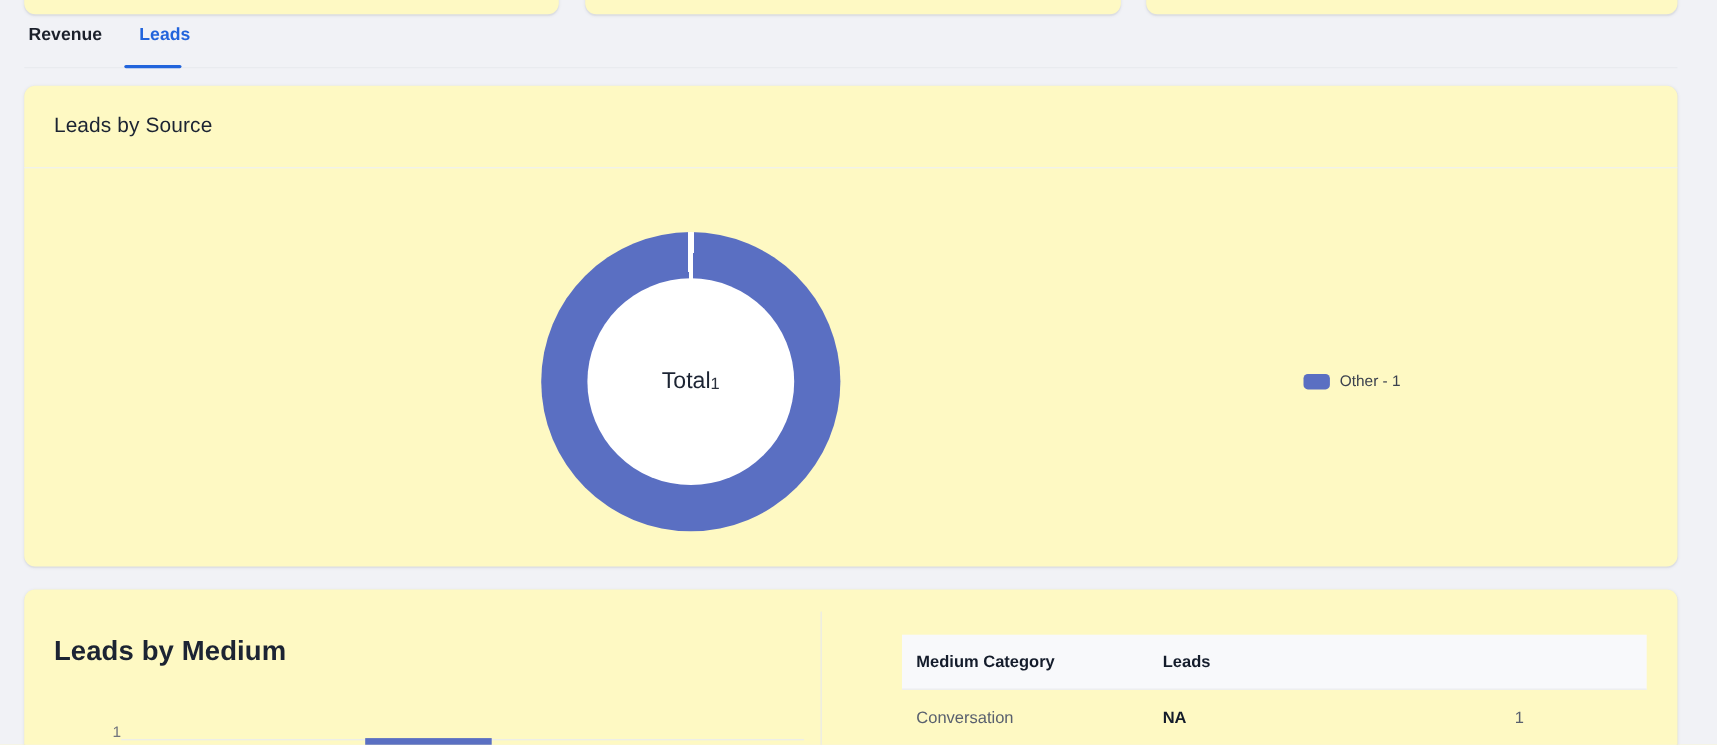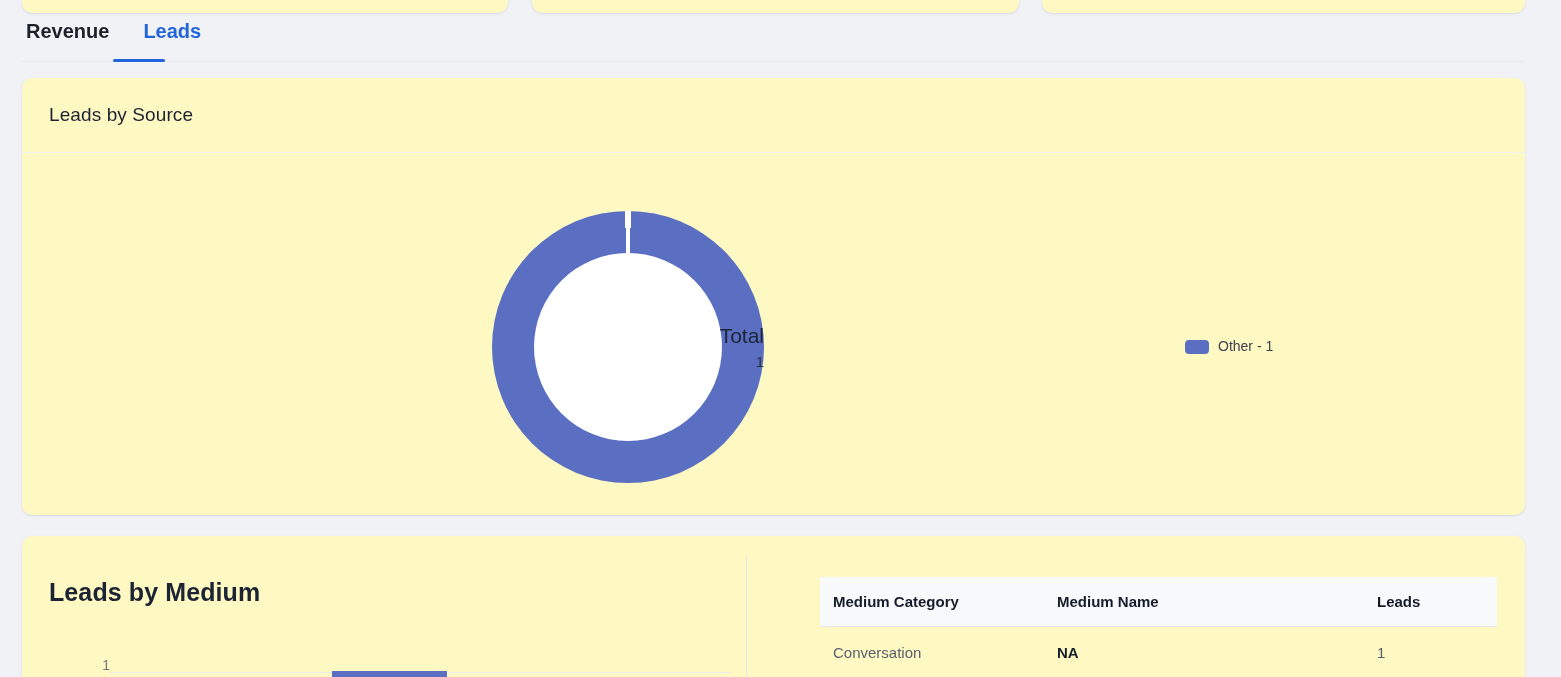--- a/index.html
+++ b/index.html
@@ -23,41 +23,41 @@
   }
   
   .top-card{top:-17px;height:30px;}
   .top-card.c1{left:22px;width:486px;}
   .top-card.c2{left:532px;width:487px;}
   .top-card.c3{left:1042px;width:483px;}
 
   
   .tabs-line{position:absolute;left:22px;top:61px;width:1503px;height:1px;background:#e8eaef;}
   .tabs{position:absolute;left:26px;top:22px;display:flex;gap:34px;}
-  .tab{font-size:20px;font-weight:700;color:#1b202b;cursor:pointer;line-height:19px;}
+  .tab{font-size:16px;font-weight:700;color:#1b202b;cursor:pointer;line-height:19px;}
   .tab.active{color:var(--accent);}
   .tab-underline{position:absolute;left:113px;top:59px;width:52px;height:3px;background:var(--accent);border-radius:2px;}
 
   
   .source-card{left:22px;top:78px;width:1503px;height:437px;}
   .card-header{
     height:75px;display:flex;align-items:center;padding-left:27px;
     border-bottom:1px solid #eef0f4;
     font-size:19px;font-weight:500;color:#1c2433;letter-spacing:.1px;
   }
   .donut-wrap{position:absolute;left:470px;top:133px;width:272px;height:272px;}
   .donut{
     width:272px;height:272px;border-radius:50%;
     background:conic-gradient(from -1.2deg,#fff 0deg 2.4deg,var(--series) 2.4deg 360deg);
     position:relative;
   }
   .donut::after{content:"";position:absolute;inset:42px;background:#fff;border-radius:50%;}
   .donut-center{
     position:absolute;inset:0;z-index:2;
-    display:flex;flex-direction:column;align-items:flex-end;justify-content:center;
+    display:flex;flex-direction:row;align-items:center;justify-content:center;
   }
   .donut-center .t{font-size:21px;color:#1c2433;}
   .donut-center .v{font-size:15px;color:#2a303c;margin-top:5px;}
   .legend{position:absolute;left:1163px;top:260px;display:flex;align-items:flex-end;gap:9px;cursor:pointer;}
   .legend .swatch{width:24px;height:14px;border-radius:4px;background:var(--series);}
   .legend .lbl{font-size:14px;color:#3b414e;}
 
   
   .medium-card{left:22px;top:536px;width:1503px;height:170px;}
   .medium-title{position:absolute;left:27px;top:42px;font-size:25px;font-weight:700;color:#1c2433;letter-spacing:.1px;}
@@ -110,21 +110,20 @@
 
   <div class="y-tick">1</div>
   <div class="gridline"></div>
   <div class="bar"></div>
 
   <div class="vdivider"></div>
 
   <div class="medium-table">
     <div class="thead">
       <div class="cell c1">Medium Category</div>
-      <div class="cell c2">Medium Name</div>
       <div class="cell c3">Leads</div>
     </div>
     <div class="trow">
       <div class="cell c1">Conversation</div>
       <div class="cell c2 bold">NA</div>
       <div class="cell c3">1</div>
     </div>
   </div>
 </div>
 

